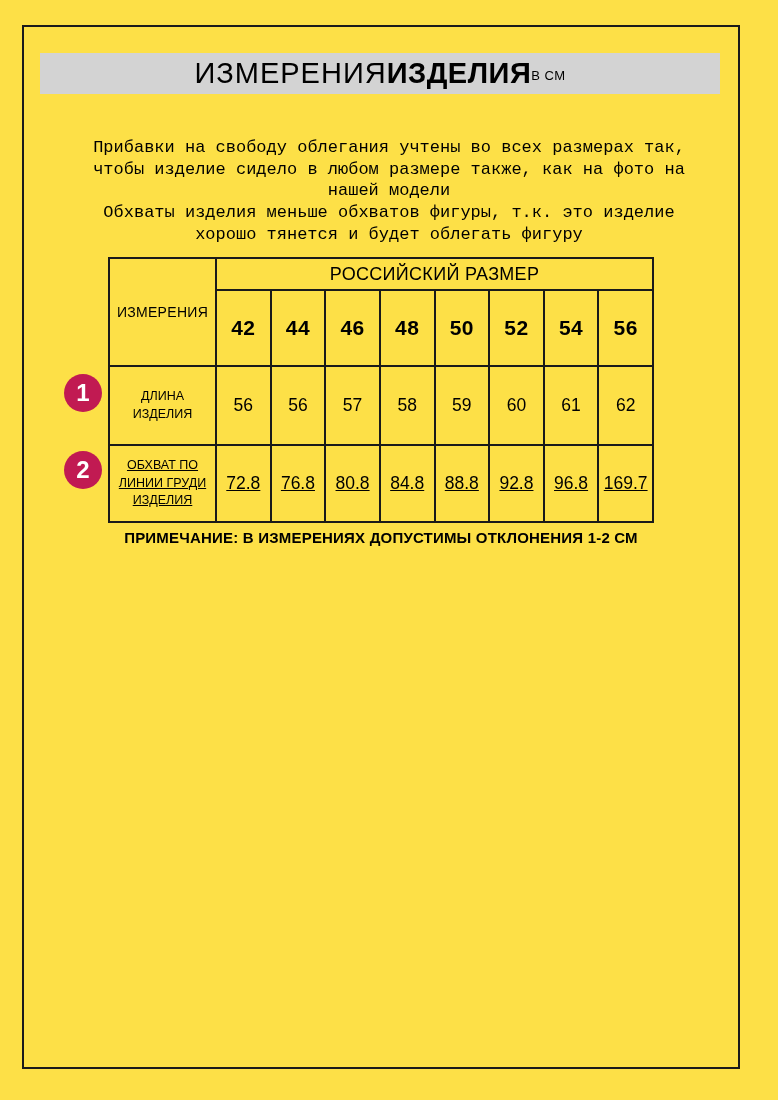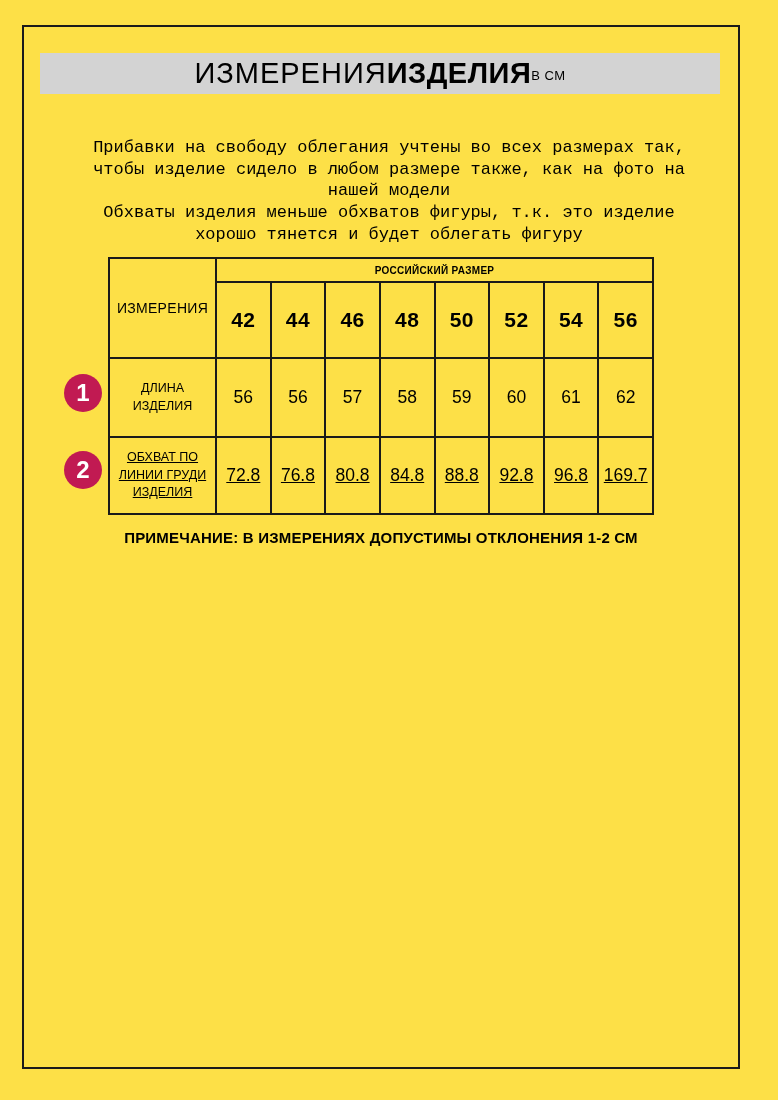--- a/index.html
+++ b/index.html
@@ -63,21 +63,21 @@
     table-layout: fixed;
   }
   .size-table td, .size-table th {
     border: 2px solid #1a1a1a;
     text-align: center;
     vertical-align: middle;
     padding: 0;
   }
   .col-measurements { width: 107px; }
   .corner-header { font-size: 14px; font-weight: 400; letter-spacing: 0.3px; }
-  .group-header { height: 24px; font-size: 10px; font-weight: 700; letter-spacing: 0.3px; }
+  .group-header { height: 32px; font-size: 18px; font-weight: 400; letter-spacing: 0.3px; }
   .size-header-row { height: 76px; }
   .size-header { font-size: 21px; font-weight: 700; letter-spacing: 0.5px; }
   .data-row-1 { height: 79px; padding-left: 6px; }
   .data-row-2 { height: 77px; text-decoration: underline; }
   .row-label {
     font-size: 12.5px; font-weight: 400; line-height: 1.4;
     padding: 0 6px;
   }
   .cell-value { font-size: 17.5px; font-weight: 400; }
 

